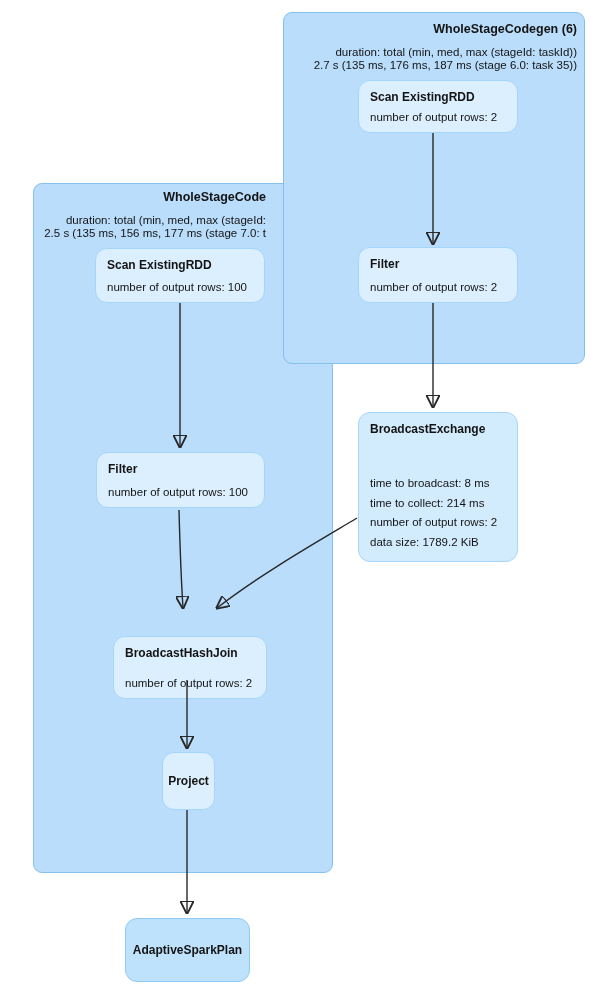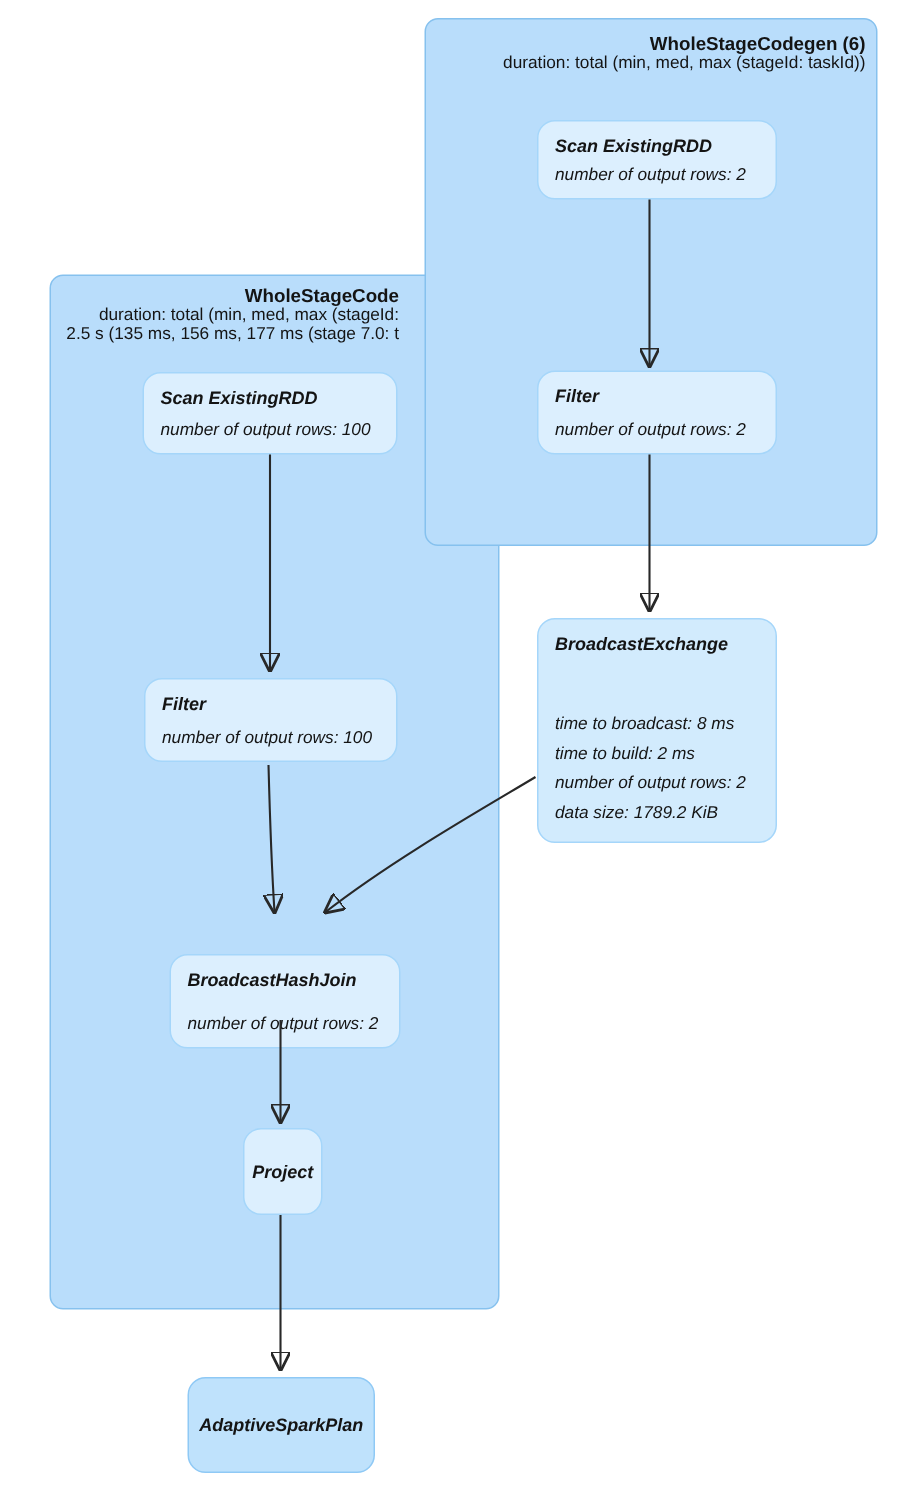--- a/index.html
+++ b/index.html
@@ -21,26 +21,26 @@
 
   .cluster{position:absolute;background:var(--cluster-fill);
            border:1px solid var(--cluster-border);border-radius:9px;box-sizing:border-box;}
   #cluster-wsc2{left:33px;top:183px;width:300px;height:690px;z-index:1;}
   #cluster-wsc1{left:283px;top:12px;width:302px;height:352px;z-index:2;}
 
   .cluster-label{position:absolute;text-align:right;}
   #cluster-wsc1 .cluster-label{top:9px;right:7px;left:10px;}
   #cluster-wsc2 .cluster-label{top:6px;left:0;width:232px;}
   .cluster-title{font-size:12.5px;font-weight:700;white-space:nowrap;}
-  .cluster-duration{font-size:11.5px;line-height:12.5px;white-space:nowrap;}
+  .cluster-duration{margin-top:10px;font-size:11.5px;line-height:12.5px;white-space:nowrap;}
 
   .node{position:absolute;background:var(--node-fill);
         border:1px solid var(--node-border);border-radius:12px;box-sizing:border-box;
         display:flex;flex-direction:column;justify-content:space-between;
-        padding:9px 11px 9px 11px;z-index:3;font-style:italic;}
+        padding:9px 11px 9px 11px;z-index:3;}
   .node-title{font-size:12px;font-weight:700;white-space:nowrap;}
   .node-metric{font-size:11.5px;white-space:nowrap;}
   .node-metrics{line-height:19.5px;font-size:11.5px;white-space:nowrap;}
 
   #node-scan1{left:358px;top:80px;width:160px;height:53px;}
   #node-filter1{left:358px;top:247px;width:160px;height:56px;}
   #node-scan2{left:95px;top:248px;width:170px;height:55px;}
   #node-filter2{left:96px;top:452px;width:169px;height:56px;}
   #node-bexchange{left:358px;top:412px;width:160px;height:150px;background:var(--exchange-fill);}
   #node-bhj{left:113px;top:636px;width:154px;height:63px;}
@@ -65,20 +65,21 @@
         <div>2.5 s (135 ms, 156 ms, 177 ms (stage 7.0: t</div>
       </div>
     </div>
   </div>
 
   <div class="cluster" id="cluster-wsc1">
     <div class="cluster-label">
       <div class="cluster-title">WholeStageCodegen (6)</div>
       <div class="cluster-duration">
         <div>duration: total (min, med, max (stageId: taskId))</div>
+        <div>2.7 s (135 ms, 176 ms, 187 ms (stage 6.0: task 35))</div>
       </div>
     </div>
   </div>
 
   <div class="node" id="node-scan1">
     <div class="node-title">Scan ExistingRDD</div>
     <div class="node-metric">number of output rows: 2</div>
   </div>
 
   <div class="node" id="node-filter1">
@@ -93,21 +94,21 @@
 
   <div class="node" id="node-filter2">
     <div class="node-title">Filter</div>
     <div class="node-metric">number of output rows: 100</div>
   </div>
 
   <div class="node" id="node-bexchange">
     <div class="node-title">BroadcastExchange</div>
     <div class="node-metrics">
       <div>time to broadcast: 8 ms</div>
-      <div>time to build: 2 ms</div>
+      <div>time to collect: 214 ms</div>
       <div>number of output rows: 2</div>
       <div>data size: 1789.2 KiB</div>
     </div>
   </div>
 
   <div class="node" id="node-bhj">
     <div class="node-title">BroadcastHashJoin</div>
     <div class="node-metric">number of output rows: 2</div>
   </div>
 

